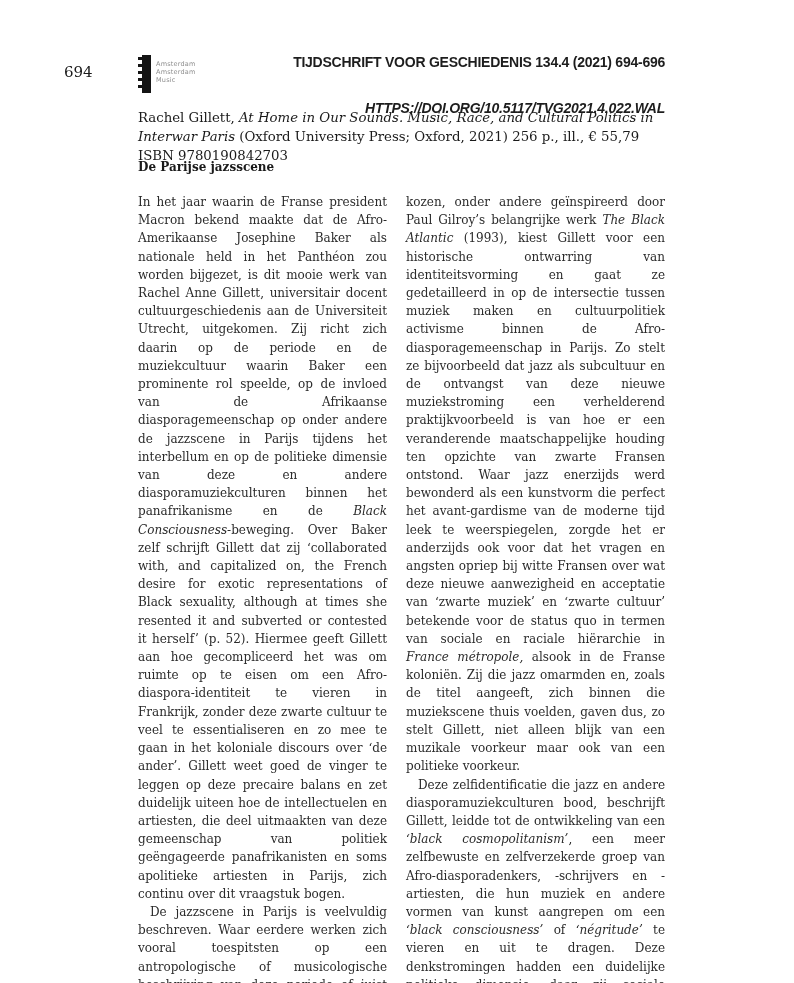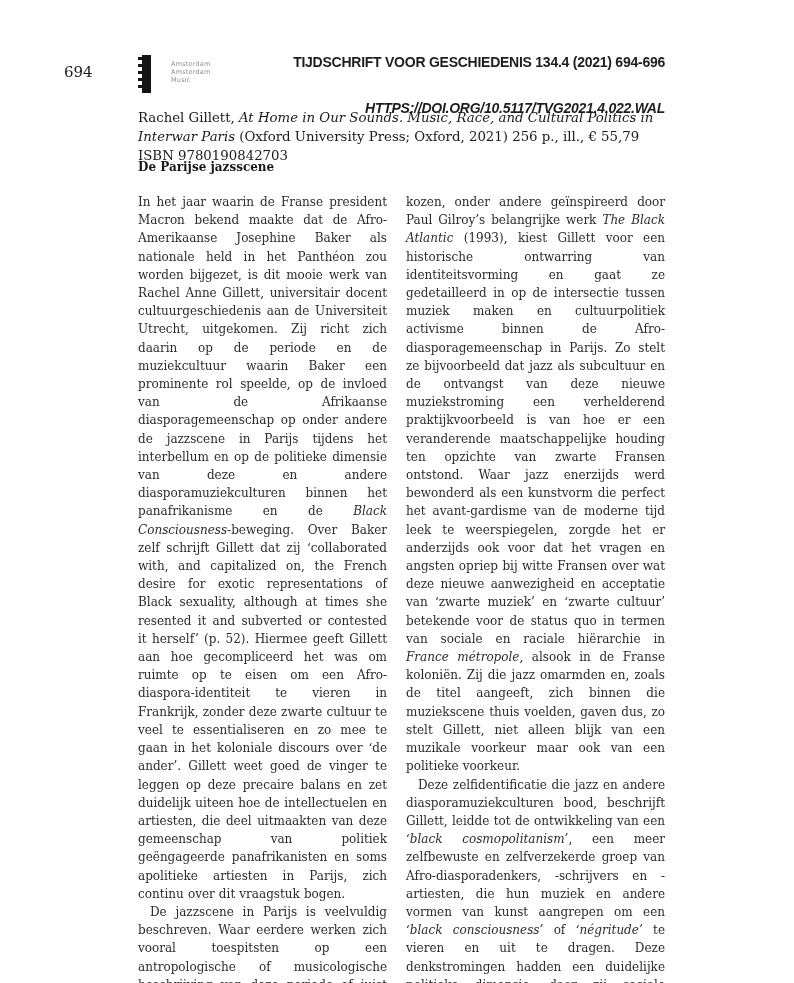--- a/index.html
+++ b/index.html
@@ -24,21 +24,21 @@
   }
   .header-row {
     position: absolute;
     left: 138px;
     top: 55px;
     width: 527px;
     display: flex;
     justify-content: space-between;
     align-items: flex-start;
   }
-  .publisher-logo { display: flex; gap: 20px; align-items: flex-start; }
+  .publisher-logo { display: flex; gap: 5px; align-items: flex-start; }
   .logo-text {
     font-family: "DejaVu Sans", sans-serif;
     font-size: 6.5px;
     line-height: 8px;
     color: var(--logo_text, #8f8f8f);
     padding-top: 5px;
     letter-spacing: 0.2px;
   }
   .journal-header {
     text-align: right;

